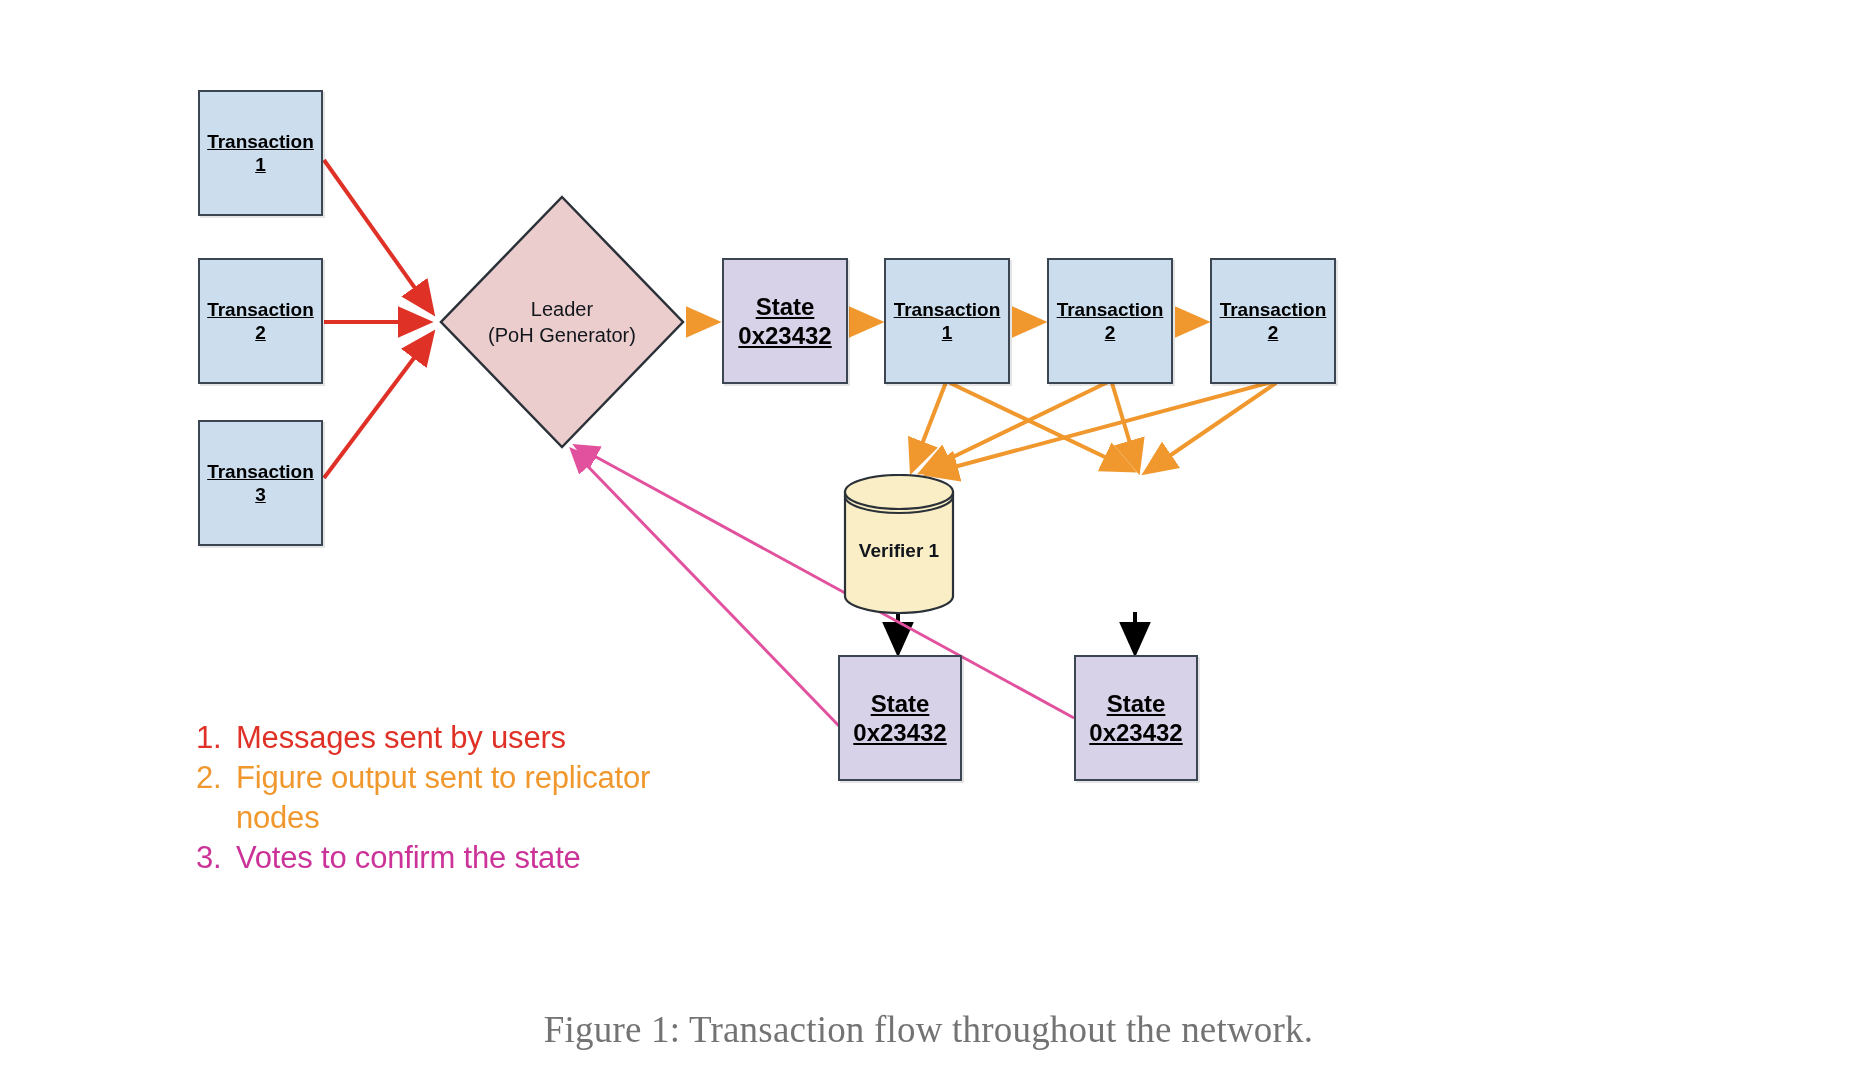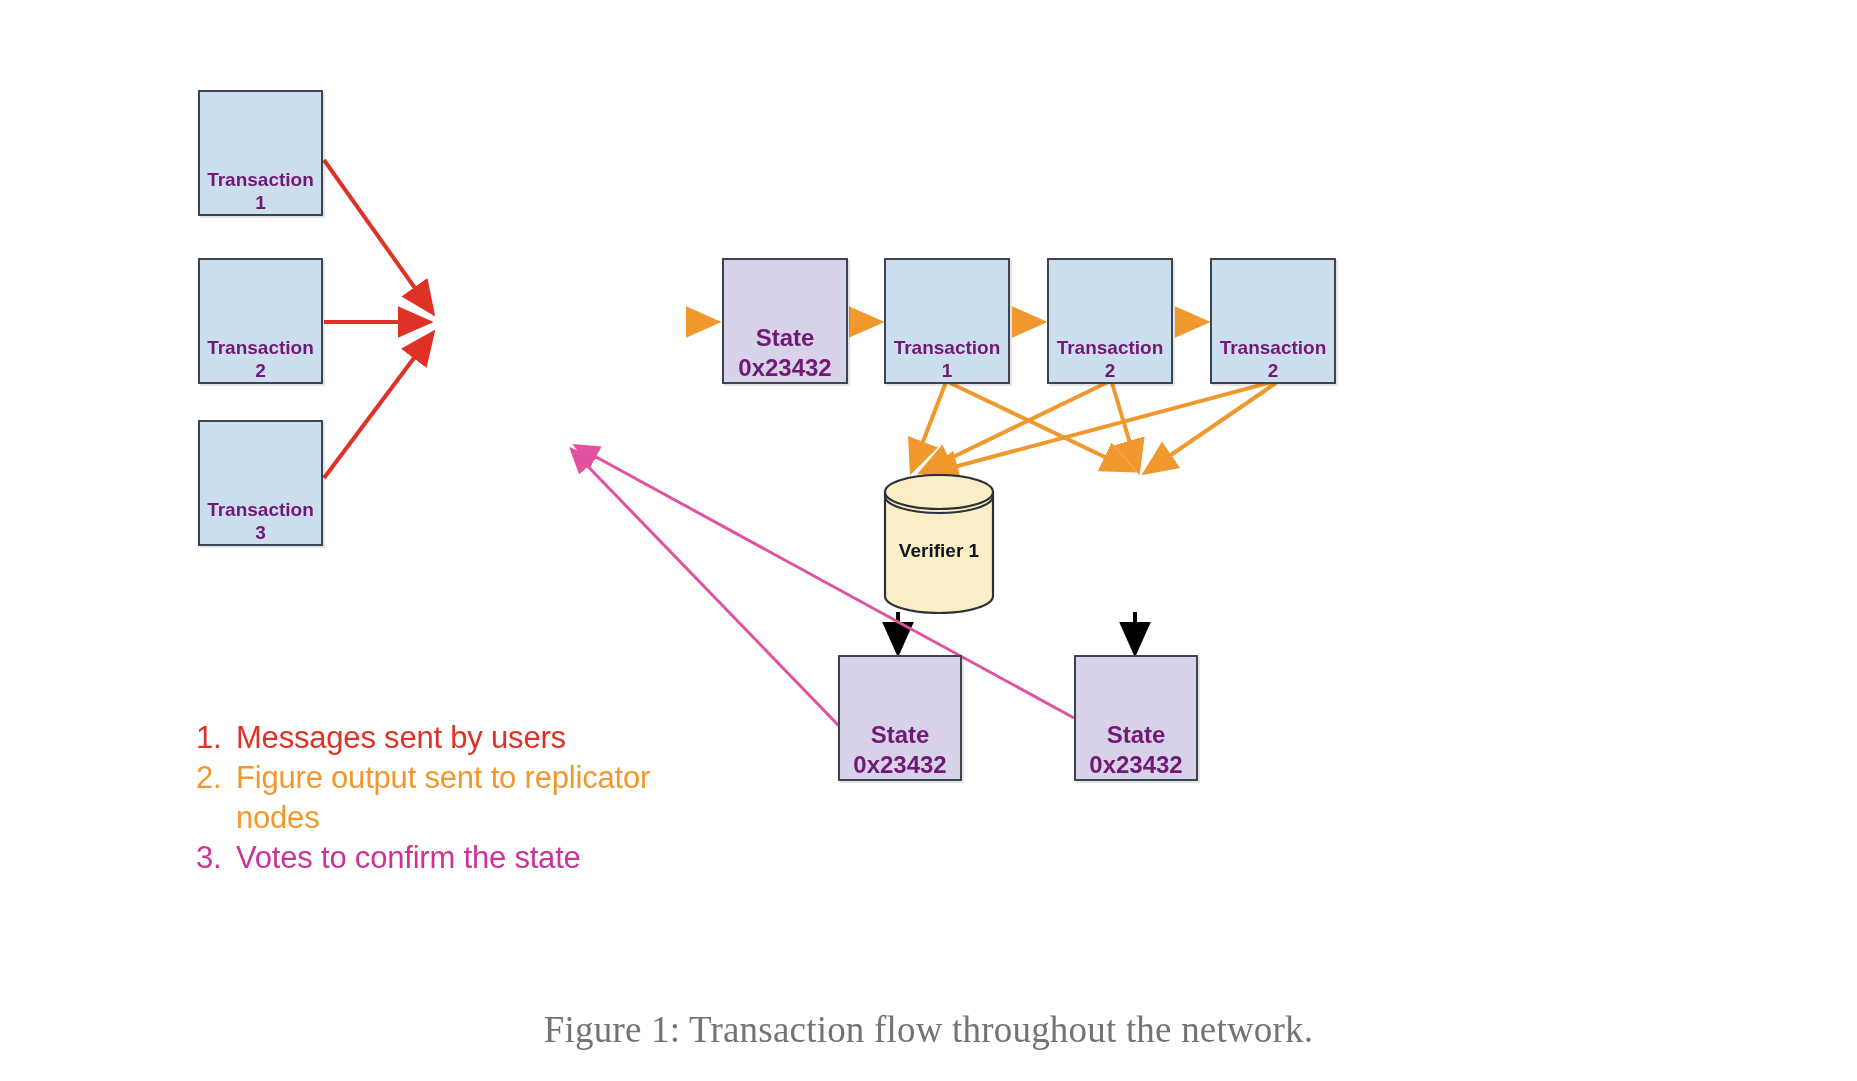--- a/index.html
+++ b/index.html
@@ -27,24 +27,25 @@
     height: 1081px;
     pointer-events: none;
   }
   
   .node {
     position: absolute;
     box-sizing: border-box;
     display: flex;
     flex-direction: column;
     align-items: center;
-    justify-content: flex-end;
+    justify-content: center;
     text-align: center;
     line-height: 1.22;
-    color: #701a75;
+    color: #000000;
+    text-decoration: underline;
   }
   .box {
     border: 2px solid #3b4652;
     box-shadow: 2px 2px 0 rgba(0,0,0,0.10);
   }
   .box-tx {
     background: #ccdded;
     font-size: 19px;
     font-weight: 700;
   }
@@ -178,39 +179,48 @@
   </div>
   <div class="node box box-tx" style="left:198px; top:258px; width:125px; height:126px;">
     <span>Transaction</span>
     <span>2</span>
   </div>
   <div class="node box box-tx" style="left:198px; top:420px; width:125px; height:126px;">
     <span>Transaction</span>
     <span>3</span>
   </div>
 
+  <div class="diamond-wrap" style="left:438px; top:194px; width:248px; height:256px;">
+    <svg width="248" height="256" viewBox="0 0 248 256">
+      <polygon points="124,3 245,128 124,253 3,128" fill="#eccdcd" stroke="#2b3138" stroke-width="2.5"></polygon>
+    </svg>
+    <div class="diamond-label">
+      <span>Leader</span>
+      <span>(PoH Generator)</span>
+    </div>
+  </div>
 
   <div class="node box box-state" style="left:722px; top:258px; width:126px; height:126px;">
     <span>State</span>
     <span>0x23432</span>
   </div>
   <div class="node box box-tx" style="left:884px; top:258px; width:126px; height:126px;">
     <span>Transaction</span>
     <span>1</span>
   </div>
   <div class="node box box-tx" style="left:1047px; top:258px; width:126px; height:126px;">
     <span>Transaction</span>
     <span>2</span>
   </div>
   <div class="node box box-tx" style="left:1210px; top:258px; width:126px; height:126px;">
     <span>Transaction</span>
     <span>2</span>
   </div>
 
-  <div class="cyl-wrap" style="left:883px; top:474px; width:112px; height:140px;">
+  <div class="cyl-wrap" style="left:843px; top:474px; width:112px; height:140px;">
     <svg width="112" height="140" viewBox="0 0 112 140">
       <path d="M2,18 L2,122 A54,17 0 0 0 110,122 L110,18 Z" fill="#faeec6" stroke="#2b3138" stroke-width="2.2"></path>
       <ellipse cx="56" cy="22" rx="54" ry="17" fill="#faeec6" stroke="#2b3138" stroke-width="2.2"></ellipse>
       <ellipse cx="56" cy="18" rx="54" ry="17" fill="#faeec6" stroke="#2b3138" stroke-width="2.2"></ellipse>
     </svg>
     <div class="cyl-label" style="top:66px;">Verifier 1</div>
   </div>
 
 
   <div class="node box box-state" style="left:838px; top:655px; width:124px; height:126px;">

